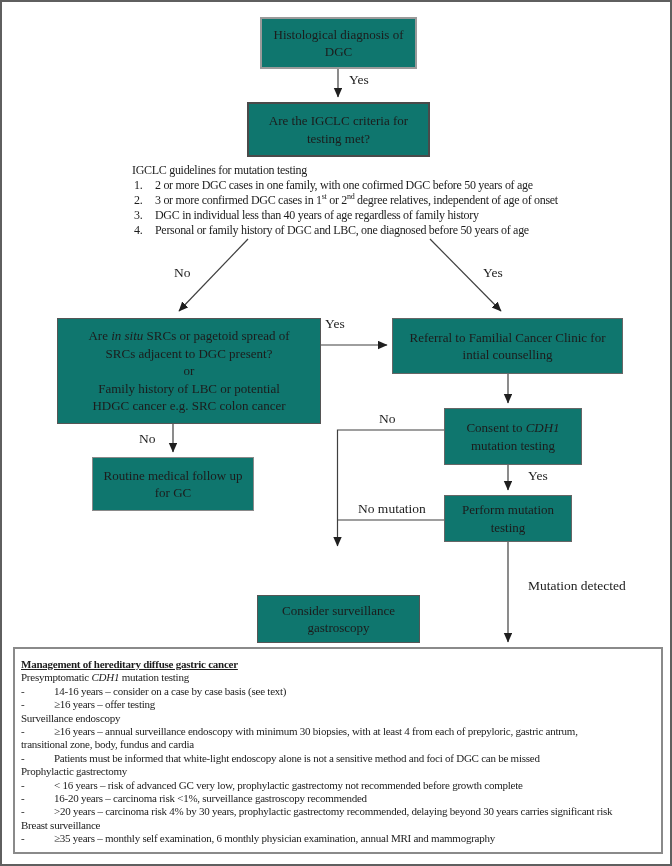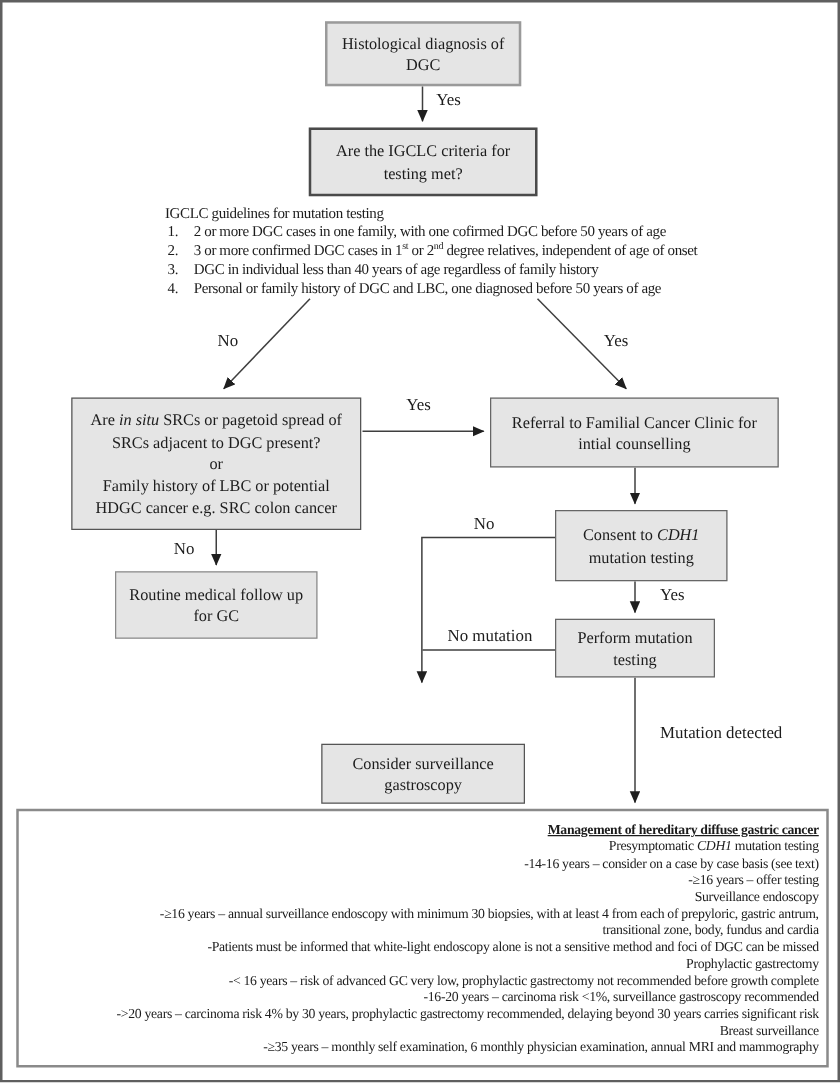--- a/index.html
+++ b/index.html
@@ -4,38 +4,38 @@
 <style>
   html,body{margin:0;padding:0;background:#fff;}
   .stage{
     position:relative;width:672px;height:866px;
     box-sizing:border-box;border:2px solid #5f5f5f;background:#fff;
     font-family:"Liberation Serif","DejaVu Serif",serif;color:#1c1c1c;
     overflow:hidden;
   }
   .connectors{position:absolute;left:0;top:0;width:672px;height:866px;pointer-events:none;}
   .fbox{
-    position:absolute;box-sizing:border-box;background:#e5e5e5;
+    position:absolute;box-sizing:border-box;background:#0f766e;
     display:flex;flex-direction:column;justify-content:center;align-items:center;
     text-align:center;font-size:13px;line-height:17.5px;white-space:nowrap;
   }
   .fbox div{white-space:nowrap;}
   .flabel{position:absolute;font-size:13.5px;line-height:14px;white-space:nowrap;}
   .it{font-style:italic;}
   
   .guidelines{position:absolute;left:123px;top:161px;font-size:12px;line-height:15px;letter-spacing:-0.3px;}
   .g-title{margin-left:7px;}
   .g-item{white-space:nowrap;}
   .g-num{display:inline-block;width:30px;padding-left:9px;box-sizing:border-box;}
   sup{font-size:8px;line-height:0;}
   
   .mgmt{
     position:absolute;left:11px;top:645px;width:650px;height:207px;
     box-sizing:border-box;border:2px solid #8a8a8a;background:#fff;
-    padding:9px 6px 4px 6px;font-size:11px;line-height:13.4px;letter-spacing:-0.25px;text-align:right;
+    padding:9px 6px 4px 6px;font-size:11px;line-height:13.4px;letter-spacing:-0.25px;
   }
   .m-title{font-weight:bold;text-decoration:underline;white-space:nowrap;}
   .m-head{font-weight:normal;white-space:nowrap;}
   .m-bullet{white-space:nowrap;}
   .m-cont{white-space:nowrap;}
   .m-dash{display:inline-block;width:33px;}
 </style>
 </head>
 <body>
 
@@ -64,21 +64,21 @@
   <div class="fbox" style="left:258px;top:15px;width:157px;height:52px;border:2px solid #9a9a9a;">
     <div>Histological diagnosis of</div>
     <div>DGC</div>
   </div>
 
   <div class="fbox" style="left:245px;top:100px;width:183px;height:55px;border:2px solid #4a4a4a;align-items:center;">
     <div>Are the IGCLC criteria for</div>
     <div>testing met?</div>
   </div>
 
-  <div class="fbox" style="left:55px;top:316px;width:232px;height:106px;border:1.5px solid #555;">
+  <div class="fbox" style="left:55px;top:316px;width:264px;height:106px;border:1.5px solid #555;">
     <div><span>Are </span><span class="it">in situ</span><span> SRCs or pagetoid spread of</span></div>
     <div>SRCs adjacent to DGC present?</div>
     <div>or</div>
     <div>Family history of LBC or potential</div>
     <div>HDGC cancer e.g. SRC colon cancer</div>
   </div>
 
   <div class="fbox" style="left:390px;top:316px;width:231px;height:56px;border:1.5px solid #666;">
     <div>Referral to Familial Cancer Clinic for</div>
     <div>intial counselling</div>

